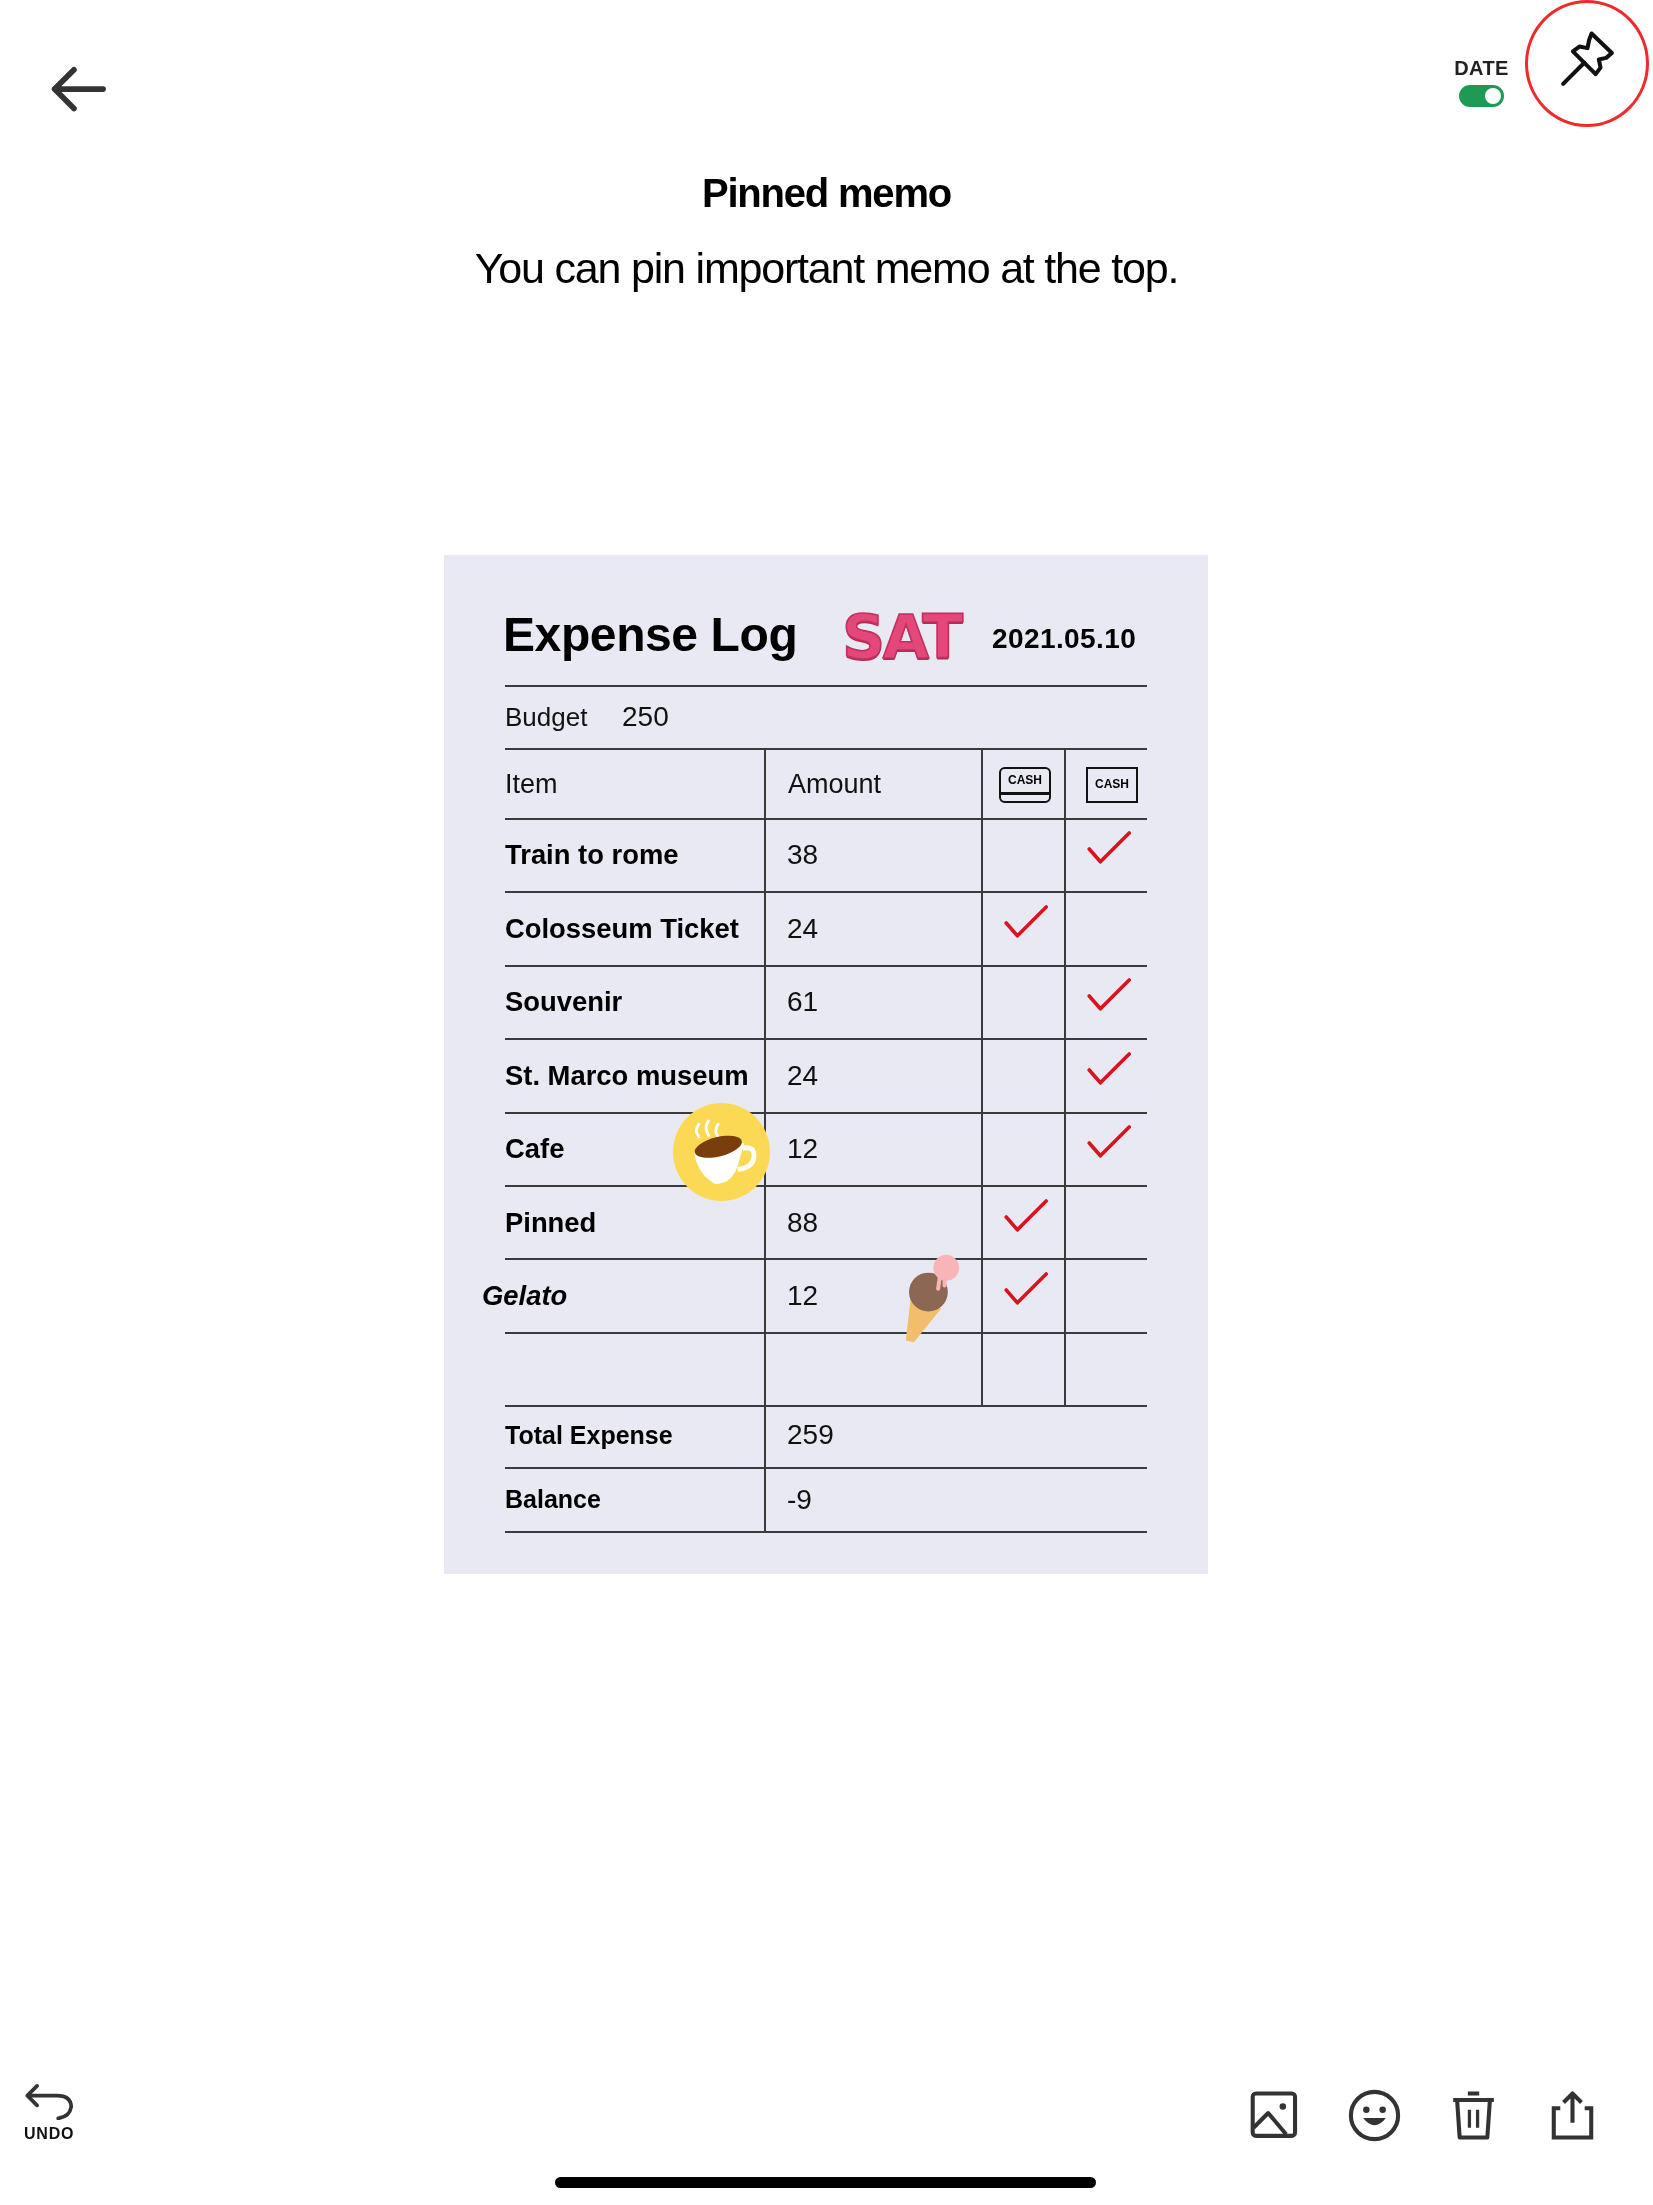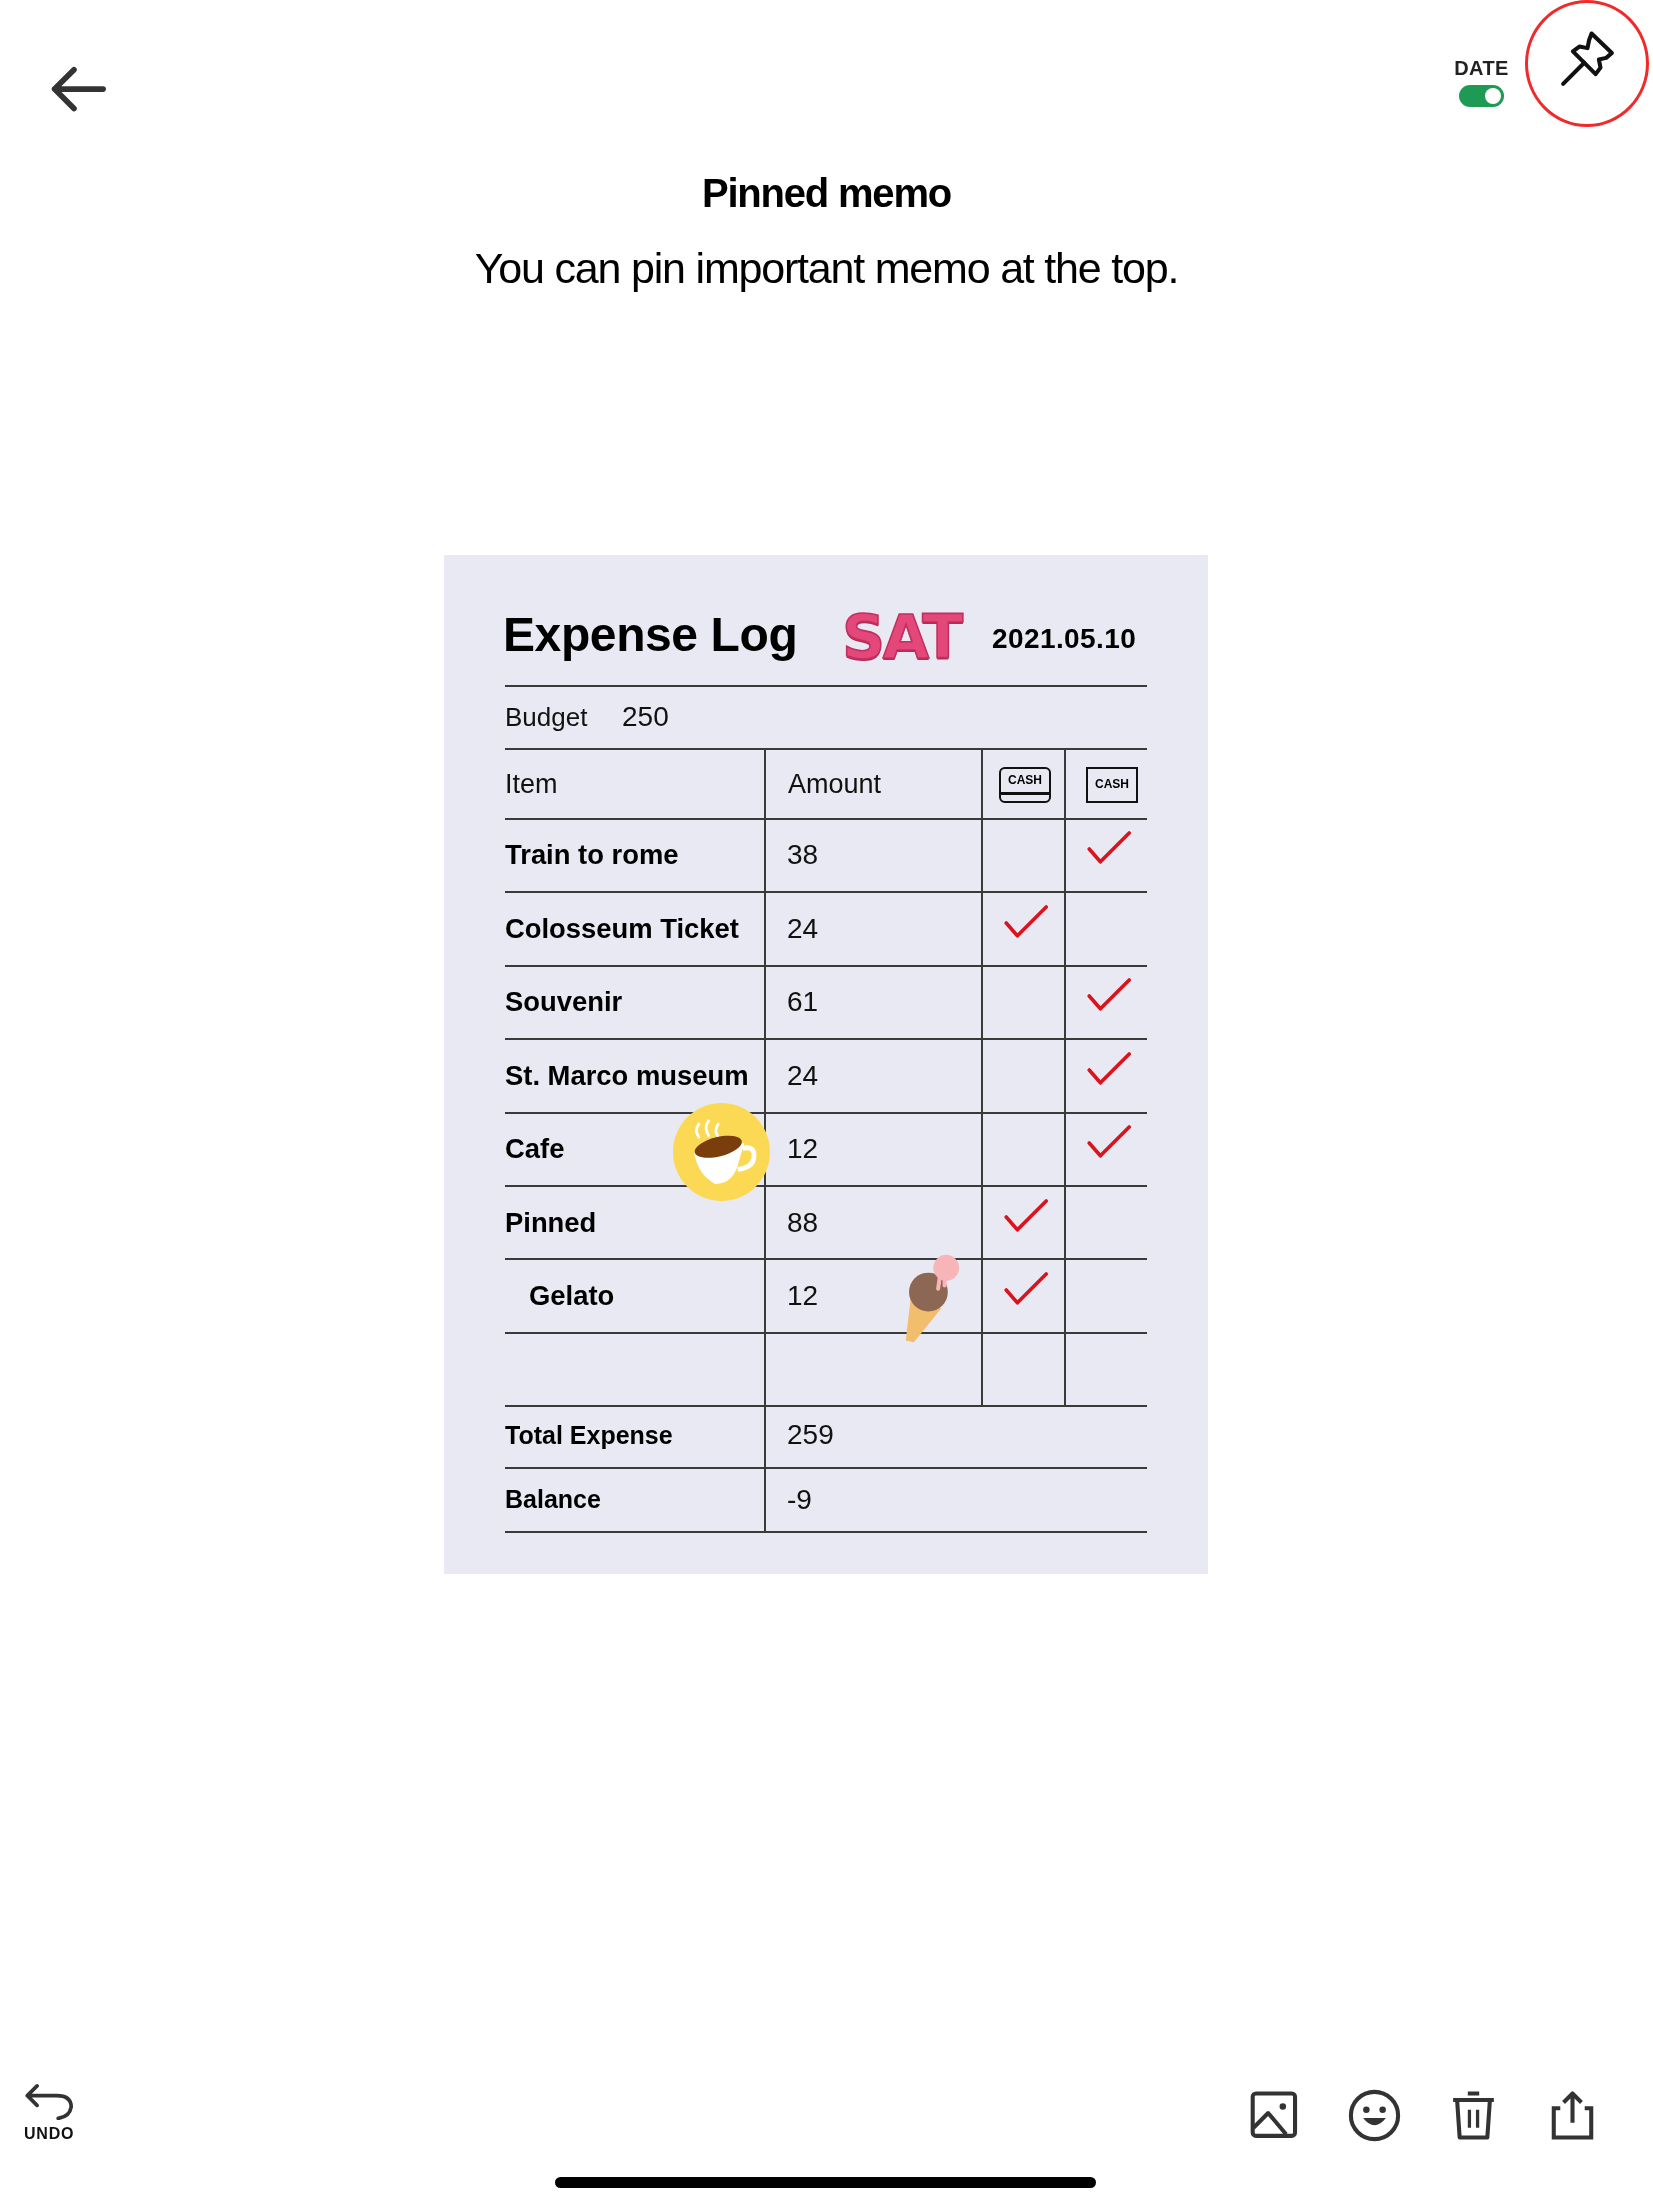--- a/index.html
+++ b/index.html
@@ -122,21 +122,21 @@
 
 <div class="abs cell-bold" style="left:505px;top:1060px;">St. Marco museum</div>
 <div class="abs num" style="left:787px;top:1060px;">24</div>
 
 <div class="abs cell-bold" style="left:505px;top:1133px;">Cafe</div>
 <div class="abs num" style="left:787px;top:1133px;">12</div>
 
 <div class="abs cell-bold" style="left:505px;top:1207px;">Pinned</div>
 <div class="abs num" style="left:787px;top:1207px;">88</div>
 
-<div class="abs cell-bold" style="left:529px;top:1280px;">Gelato</div>
+<div class="abs cell-bold" style="left:482px;top:1280px;font-style:italic;">Gelato</div>
 <div class="abs num" style="left:787px;top:1280px;">12</div>
 
 <svg class="abs check" style="left:1086px;top:831px;" viewBox="0 0 60 44">
     <path d="M4 22 L18 38 L54 2" stroke="#d9141e" stroke-width="4.5" fill="none" stroke-linecap="round" stroke-linejoin="round"></path>
   </svg>
 <svg class="abs check" style="left:1003px;top:905px;" viewBox="0 0 60 44">
     <path d="M4 22 L18 38 L54 2" stroke="#d9141e" stroke-width="4.5" fill="none" stroke-linecap="round" stroke-linejoin="round"></path>
   </svg>
 <svg class="abs check" style="left:1086px;top:978px;" viewBox="0 0 60 44">
     <path d="M4 22 L18 38 L54 2" stroke="#d9141e" stroke-width="4.5" fill="none" stroke-linecap="round" stroke-linejoin="round"></path>

